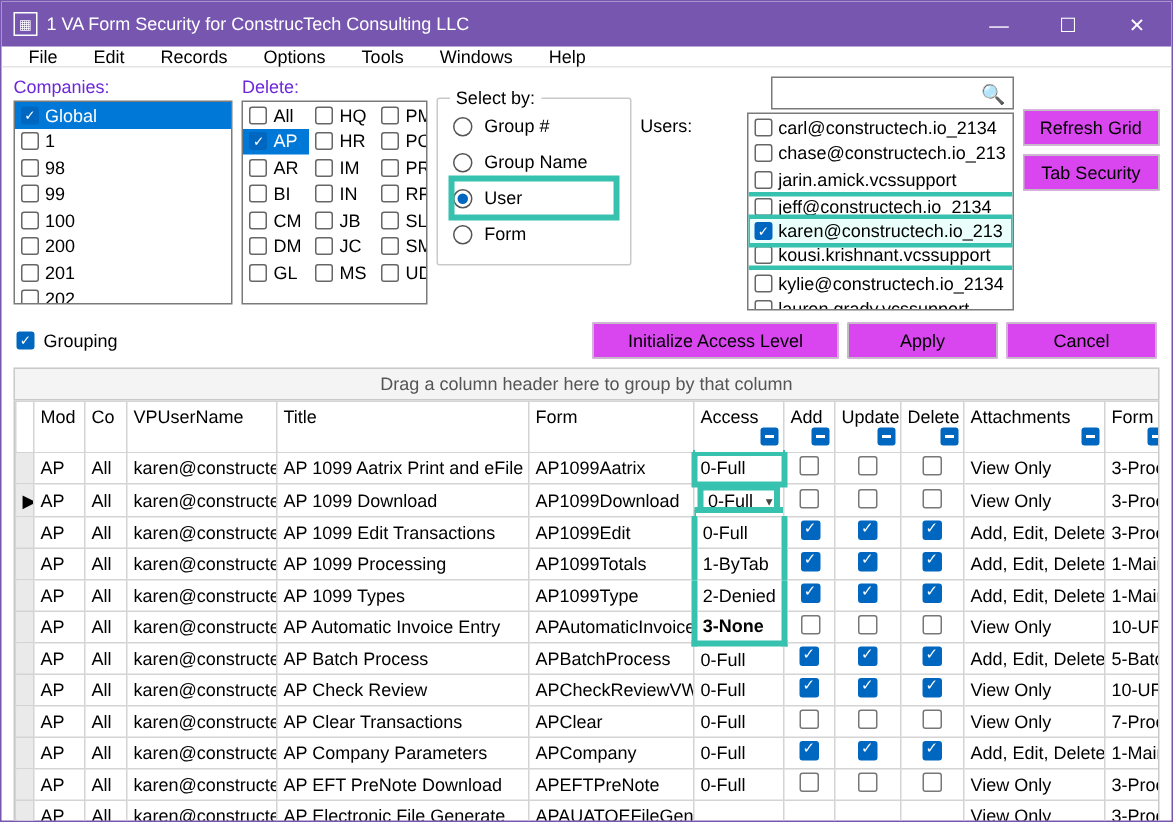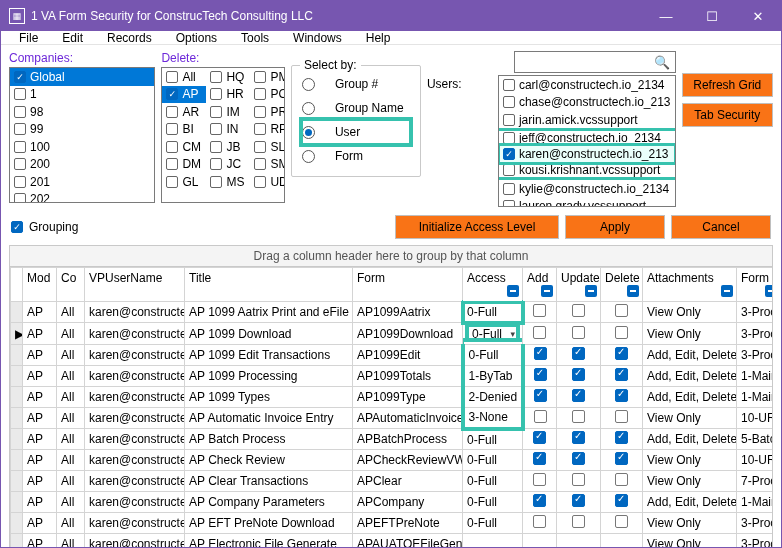--- a/index.html
+++ b/index.html
@@ -18,30 +18,30 @@
 .listbox .item.sel{background:#0078d7;color:#fff}
 .cb{width:12px;height:12px;border:1px solid #666;background:#fff;border-radius:2px;display:inline-flex;align-items:center;justify-content:center;font-size:9px;color:#fff}
 .cb.ck{background:#0067c0;border-color:#0067c0}
 .companies{width:160px}
 .companies .listbox{height:136px}
 .modules{width:135px}
 .modules .listbox{height:136px;display:flex;flex-direction:column;flex-wrap:wrap;align-content:flex-start}
 .modules .item{width:44px}
 .selectby{border:1px solid #c9c9c9;border-radius:2px;padding:6px 10px 8px 10px;width:130px;position:relative;margin-top:14px}
 .selectby legend{position:absolute;top:-8px;left:8px;background:#fff;padding:0 4px;font-size:12px}
-.radio{display:flex;align-items:center;gap:20px;padding:5px 0}
+.radio{display:flex;align-items:center;gap:8px;padding:5px 0}
 .rdot{width:13px;height:13px;border:1px solid #555;border-radius:50%;display:inline-flex;align-items:center;justify-content:center}
 .rdot.on::after{content:"";width:7px;height:7px;border-radius:50%;background:#0067c0}
 .highlight{outline:4px solid #36c2ae;outline-offset:-1px}
 .users{flex:1}
 .users .search{width:162px;height:22px;border:1px solid #7a7a7a;display:flex;align-items:center;justify-content:flex-end;padding:0 4px;margin-left:auto;margin-bottom:2px}
 .users .listbox{height:132px;margin-left:71px}
 .users-label{position:absolute;margin-top:26px}
 .rt{width:100px;display:flex;flex-direction:column;gap:6px;padding-top:22px}
-.btn{border:1px solid #bfbfbf;background:#f97316;height:24px;display:flex;align-items:center;justify-content:center;padding:0 10px;white-space:nowrap}
+.btn{border:1px solid #bfbfbf;background:#d946ef;height:24px;display:flex;align-items:center;justify-content:center;padding:0 10px;white-space:nowrap}
 .midbar{display:flex;align-items:center;padding:4px 10px 6px 10px}
 .midbar .grouping{display:flex;align-items:center;gap:6px}
 .midbar .spacer{flex:1}
 .groupstrip{background:#f4f4f4;border:1px solid #c9c9c9;margin:0 8px;height:22px;display:flex;align-items:center;justify-content:center;color:#555;font-size:12px}
 .grid{margin:0 8px;border-left:1px solid #c9c9c9;border-right:1px solid #c9c9c9;overflow:hidden}
 table{border-collapse:collapse;width:100%;table-layout:fixed}
 th,td{border:1px solid #d4d4d4;padding:2px 4px;text-align:left;height:20px;white-space:nowrap;overflow:hidden;text-overflow:clip;font-size:12px}
 th{background:#fff;font-weight:400;position:relative}
 th .hf{position:absolute;right:3px;top:17px;width:12px;height:12px;background:#0067c0;border-radius:2px;display:flex;align-items:center;justify-content:center}
 th .hf::after{content:"";width:6px;height:2px;background:#fff}
@@ -400,21 +400,21 @@
     <td>Add, Edit, Delete</td>
     <td>1-Main</td>
   </tr>
         <tr class="row">
     <td class="rowptr"></td>
     <td>AP</td>
     <td>All</td>
     <td>karen@constructech</td>
     <td>AP Automatic Invoice Entry</td>
     <td>APAutomaticInvoice</td>
-    <td class="" style="border-left: 4px solid rgb(54, 194, 174); border-right: 4px solid rgb(54, 194, 174); border-bottom: 4px solid rgb(54, 194, 174);"><span>3-None</span></td>
+    <td class="" style="border-left: 4px solid rgb(54, 194, 174); border-right: 4px solid rgb(54, 194, 174); border-bottom: 4px solid rgb(54, 194, 174); font-weight: bold;"><span>3-None</span></td>
     <td class="c"><span class="gcb"></span></td>
     <td class="c"><span class="gcb"></span></td>
     <td class="c"><span class="gcb"></span></td>
     <td>View Only</td>
     <td>10-URI</td>
   </tr>
         <tr class="row">
     <td class="rowptr"></td>
     <td>AP</td>
     <td>All</td>

